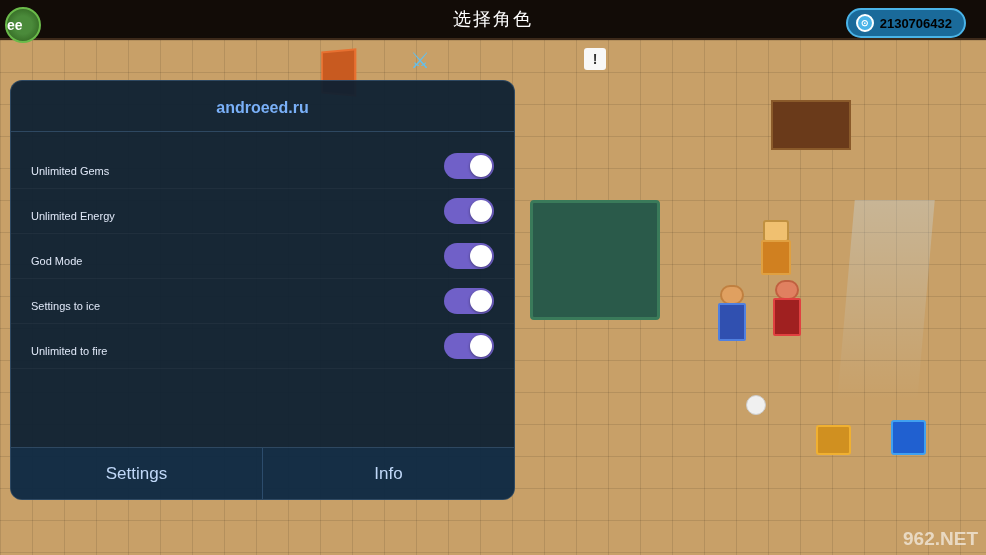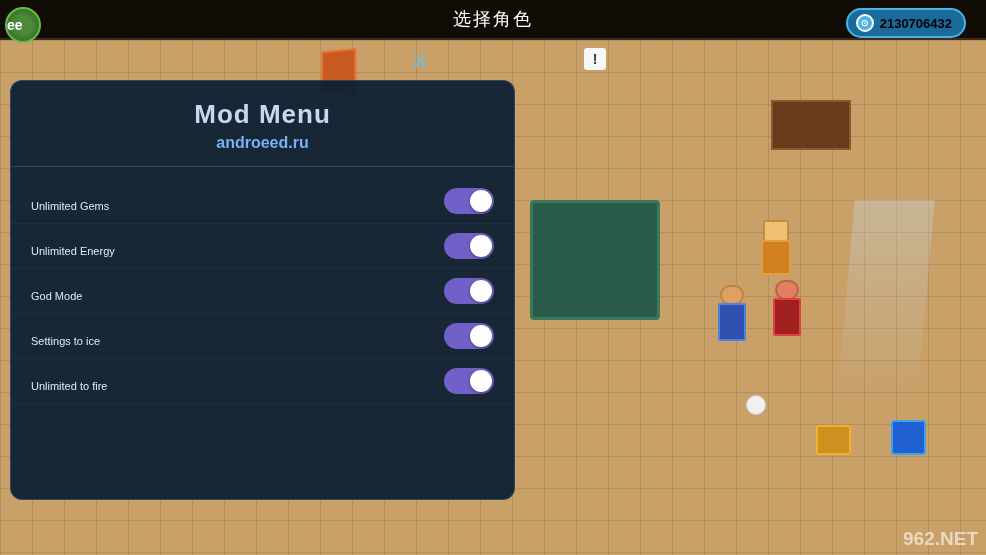--- a/index.html
+++ b/index.html
@@ -464,21 +464,20 @@
 
 <div class="currency-badge">
   <div class="currency-icon">
     <span>⊙</span>
   </div>
   <span class="currency-amount">2130706432</span>
 </div>
 
 <div class="mod-menu">
   <div class="mod-menu-header">
-    <div class="mod-menu-title">Mod Menu</div>
     <div class="mod-menu-subtitle">androeed.ru</div>
   </div>
   <div class="mod-menu-divider"></div>
 
   <div class="mod-menu-list" id="mod-items-container">
 
   <div class="mod-item">
         <span class="mod-item-label">Unlimited Gems</span>
         <div class="toggle">
           <div class="toggle-track"></div>
@@ -508,15 +507,19 @@
       </div>
       <div class="mod-item">
         <span class="mod-item-label">Unlimited to fire</span>
         <div class="toggle">
           <div class="toggle-track"></div>
           <div class="toggle-thumb"></div>
         </div>
       </div>
     </div>
 
+  <div class="mod-menu-footer">
+    <button class="footer-btn">Settings</button>
+    <button class="footer-btn">Info</button>
+  </div>
 </div>
 
 <div class="watermark">962.NET</div>
 
 </body></html>

